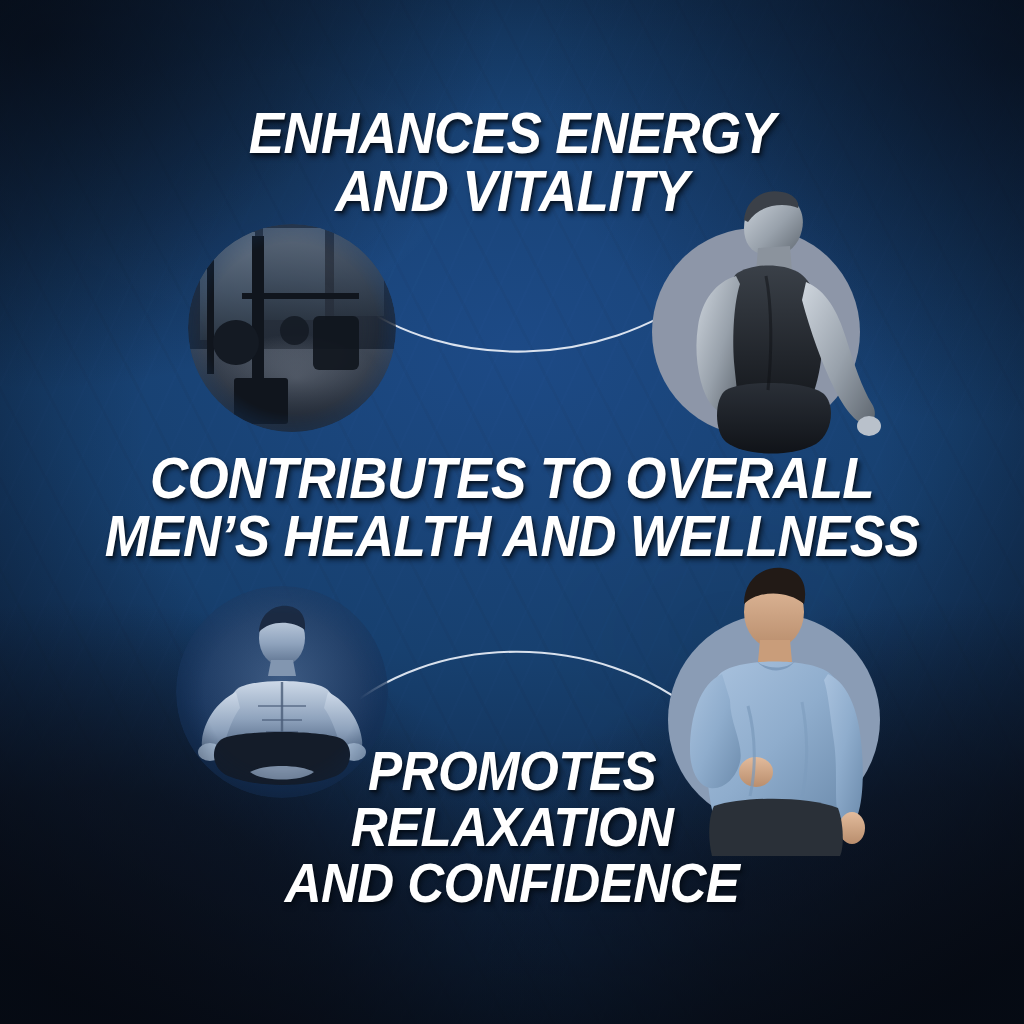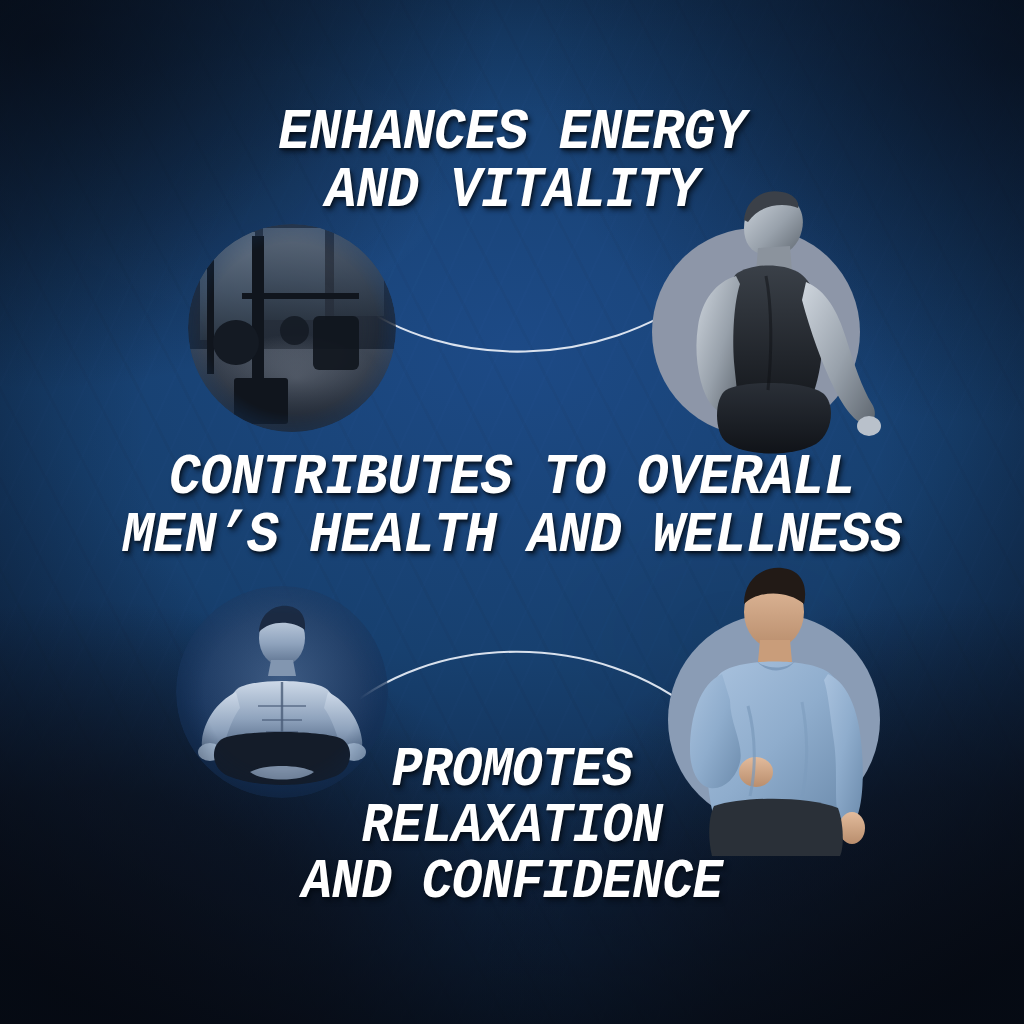--- a/index.html
+++ b/index.html
@@ -1,19 +1,19 @@
 <!DOCTYPE html>
 <html><head>
 <meta charset="utf-8">
 <title>Men's Health Benefits Infographic</title>
 <style>
   html,body{margin:0;padding:0;background:#0d1520;}
   #stage{
     position:relative;width:1024px;height:1024px;overflow:hidden;
-    font-family:Liberation Mono, monospace;
+    font-family:Liberation Sans, sans-serif;
     background:#14532d;
   }
   
   .bg-layer{position:absolute;inset:0;}
   .bg-base{
     background:
       radial-gradient(120% 80% at 50% 34%, #1d4a86 0%, #17406f 38%, #10294a 68%, #0b1828 100%);
   }
   .bg-corner-dark{
     background:

